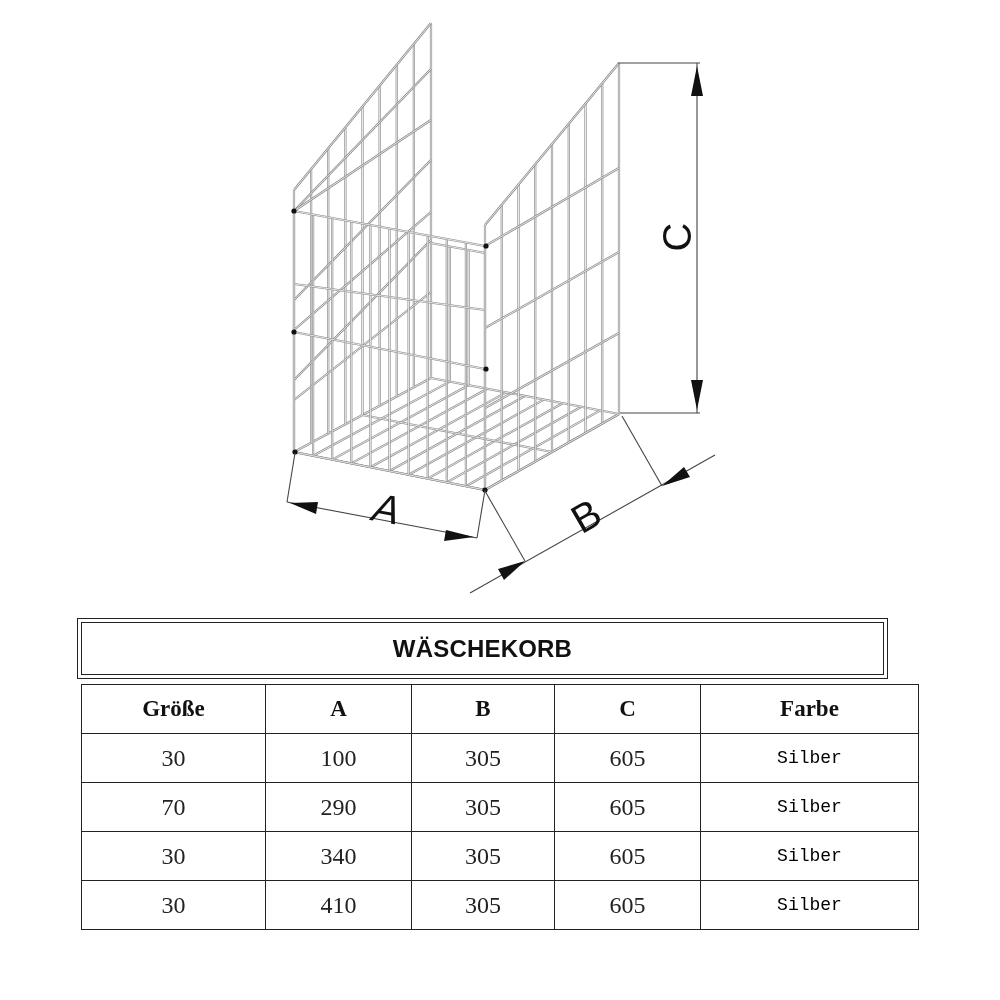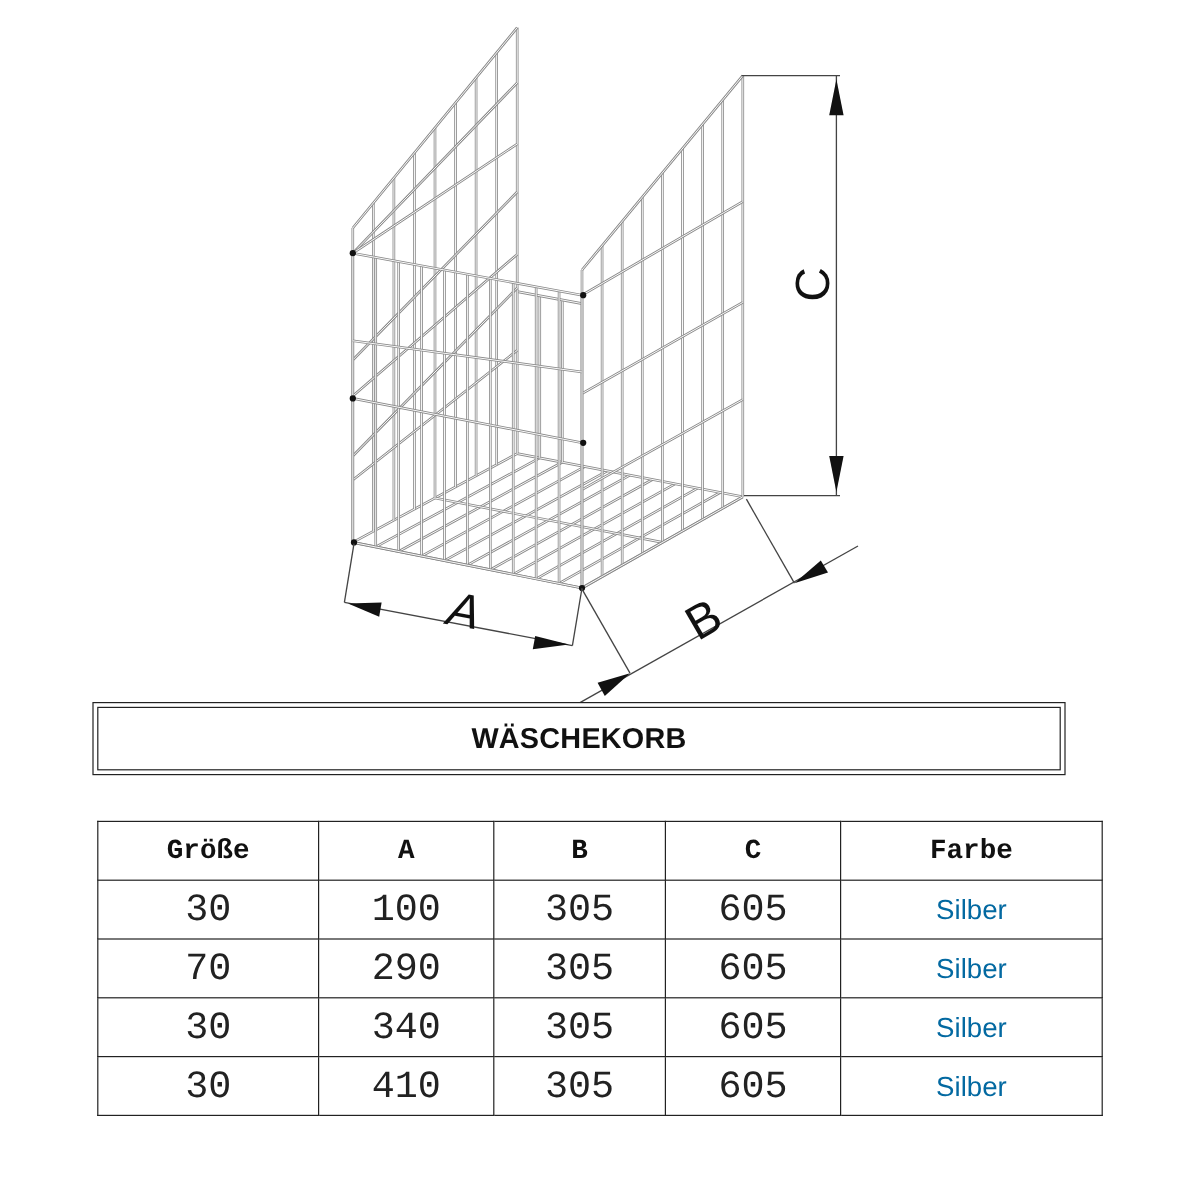--- a/index.html
+++ b/index.html
@@ -1,25 +1,25 @@
 <!DOCTYPE html>
 <html><head>
 <meta charset="utf-8">
 <style>
   html, body { margin:0; padding:0; background:#ffffff; }
   body { width:1000px; height:1000px; position:relative; overflow:hidden; font-family:"Liberation Sans", sans-serif; }
   #drawing { position:absolute; left:0; top:0; width:1000px; height:600px; }
-  .title-outer { position:absolute; left:77px; top:585px; width:811px; height:61px; border:1.5px solid #222; box-sizing:border-box; background:#fff; }
+  .title-outer { position:absolute; left:77px; top:618px; width:811px; height:61px; border:1.5px solid #222; box-sizing:border-box; background:#fff; }
   .title-inner { position:absolute; left:3px; top:3px; right:3px; bottom:3px; border:1.5px solid #222; display:flex; align-items:center; justify-content:center; }
   .title-text { font-family:"Liberation Sans", sans-serif; font-weight:bold; font-size:24px; color:#111; letter-spacing:0.2px; }
   table.spec { position:absolute; left:81px; top:684px; width:837px; border-collapse:collapse; table-layout:fixed; }
   table.spec th, table.spec td { border:1.5px solid #222; text-align:center; height:48px; padding:0; }
-  table.spec th { font-family:Liberation Mono, monospace; font-weight:bold; font-size:23px; color:#111; }
-  table.spec td.num { font-family:Liberation Mono, monospace; font-size:32px; color:#222; }
-  table.spec td.txt { font-family:Liberation Sans, sans-serif; font-size:23px; color:#0369a1; }
+  table.spec th { font-family:Liberation Serif, serif; font-weight:bold; font-size:23px; color:#111; }
+  table.spec td.num { font-family:Liberation Serif, serif; font-size:24px; color:#222; }
+  table.spec td.txt { font-family:Liberation Mono, monospace; font-size:18px; color:#000000; }
   .wire { stroke:#8a8a8a; stroke-width:2.2; fill:none; }
   .wire-in { stroke:#ffffff; stroke-width:0.8; fill:none; }
   .dim { stroke:#444; stroke-width:1.1; fill:none; }
   .dimlbl { font-family:"Liberation Sans", sans-serif; font-size:40px; fill:#111; }
 </style>
 </head>
 <body>
 
 <svg id="drawing" viewBox="0 0 1000 600" xmlns="http://www.w3.org/2000/svg">
   <g id="basket">

